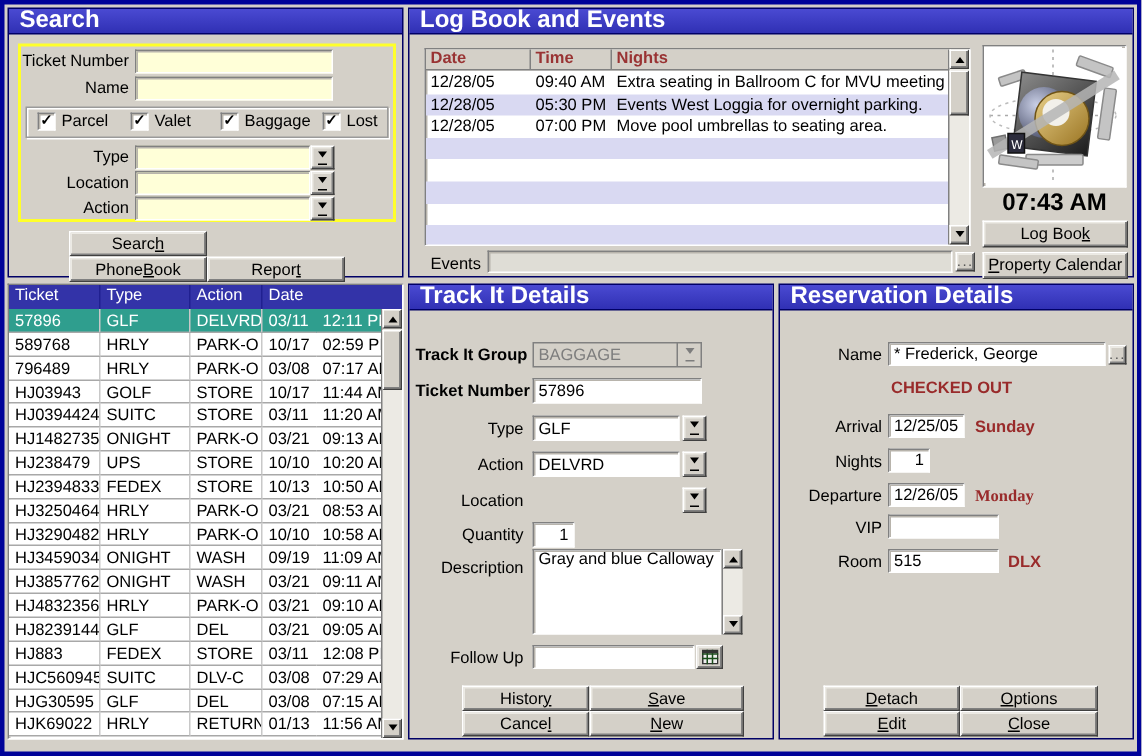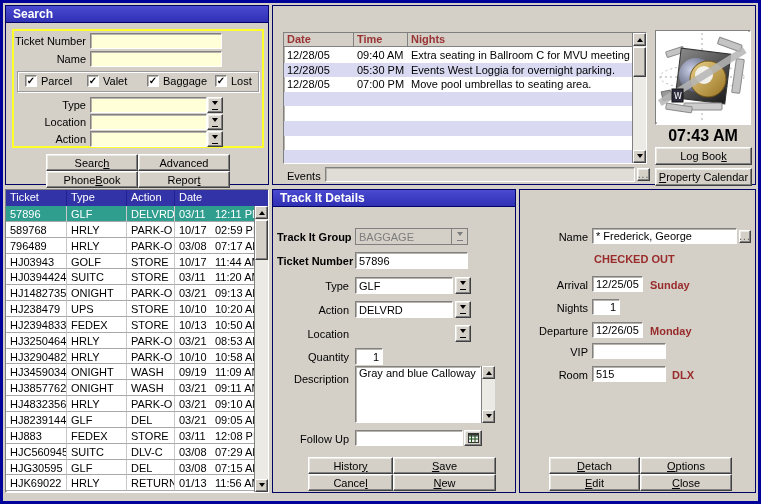--- a/index.html
+++ b/index.html
@@ -2,21 +2,21 @@
 <html><head>
 <meta charset="utf-8">
 <style>
   * { box-sizing: border-box; margin: 0; padding: 0; }
   html,body { width:761px; height:504px; }
   body { font-family:"Liberation Sans", sans-serif; font-size:11px; color:#000; }
   .window { position:relative; width:761px; height:504px; background:#D4D0C8;
             border:3px solid #000399; overflow:hidden; }
   .panel { position:absolute; background:#D4D0C8; border:1px solid #000066; }
   .titlebar { height:17px; background:linear-gradient(#4a4ad2,#3030b4); color:#fff;
-              font-weight:bold; font-size:12px; line-height:16px; padding-left:7px;
+              font-weight:bold; font-size:16px; line-height:16px; padding-left:7px;
               border-bottom:1px solid #000066; overflow:hidden; }
   .lbl { position:absolute; font-size:11px; line-height:15px; text-align:right; white-space:nowrap; }
   .b { font-weight:bold; }
   .maroon { color:#992B2B; }
   .u { text-decoration:underline; }
   .sunken { border:1px solid; border-color:#808080 #FFFFFF #FFFFFF #808080;
             box-shadow:inset 1px 1px 0 #B8B4AC; background:#fff; }
   .btn { position:absolute; font-family:"Liberation Sans",sans-serif; font-size:11px;
          display:flex; align-items:center; justify-content:center; cursor:default;
          background:#D4D0C8; border:1px solid; border-color:#FFFFFF #404040 #404040 #FFFFFF;
@@ -127,38 +127,34 @@
         <span class="dd-glyph">
           <i></i>
         </span>
       </div>
 
     <div class="btn" style="left:40px; top:148px; width:92px; height:17px;">
       <span>Searc</span>
         <span class="u">h</span>
         <span></span>
     </div>
-    <div class="btn" style="left:132px; top:148px; width:92px; height:17px;">
-      <span>Advanced</span>
-        <span class="u"></span>
-        <span></span>
-    </div>
     <div class="btn" style="left:40px; top:165px; width:92px; height:17px;">
       <span>Phone </span>
         <span class="u">B</span>
         <span>ook</span>
     </div>
     <div class="btn" style="left:132px; top:165px; width:92px; height:17px;">
       <span>Repor</span>
         <span class="u">t</span>
         <span></span>
     </div>
   </div>
 
   <div class="panel" style="left:269px; top:2px; width:484px; height:180px;">
+    <div class="titlebar">Log Book and Events</div>
 
     <div class="lb-table sunken" style="left:10px; top:26px; width:364px; height:132px;">
       <div class="lb-hrow">
         <div class="lb-hcell lb-c0">Date</div>
         <div class="lb-hcell lb-c1">Time</div>
         <div class="lb-hcell lb-c2" style="border-right:none;">Nights</div>
       </div>
       <div style="position:absolute; left:0; top:15px; right:14px; bottom:0; overflow:hidden;">
           <div class="lb-row even">
             <div class="lb-cell lb-c0">12/28/05</div>
@@ -490,37 +486,38 @@
         <span></span>
     </div>
     <div class="btn" style="left:120px; top:284px; width:103px; height:17px;">
       <span></span>
         <span class="u">N</span>
         <span>ew</span>
     </div>
   </div>
 
   <div class="panel" style="left:516px; top:186px; width:237px; height:304px;">
+    <div class="titlebar">Reservation Details</div>
 
     <div class="lbl" style="left:4px; top:40px; width:64px;">Name</div>
     <input class="field sunken" style="left: 72px; top: 38px; width: 145px; height: 16px;" value="* Frederick, George">
     <div class="btn mini-btn" style="left:219px; top:40px; width:12px; height:13px;">...</div>
 
     <div class="lbl b maroon" style="left:74px; top:62px; width:120px; text-align:left;">CHECKED OUT</div>
 
     <div class="lbl" style="left:4px; top:88px; width:64px;">Arrival</div>
     <input class="field sunken" style="left: 72px; top: 86px; width: 51px; height: 16px;" value="12/25/05">
     <div class="lbl b maroon" style="left:130px; top:88px; width:60px; text-align:left;">Sunday</div>
 
     <div class="lbl" style="left:4px; top:111px; width:64px;">Nights</div>
     <input class="field sunken" style="left: 72px; top: 109px; width: 28px; height: 16px; text-align: right;" value="1">
 
     <div class="lbl" style="left:4px; top:134px; width:64px;">Departure</div>
     <input class="field sunken" style="left: 72px; top: 132px; width: 51px; height: 16px;" value="12/26/05">
-    <div class="lbl b maroon" style="left:130px; top:134px; width:60px; text-align:left;">Monday</div>
+    <div class="lbl b maroon" style="left:130px; top:134px; width:60px; text-align:left;font-family:Liberation Serif, serif;">Monday</div>
 
     <div class="lbl" style="left:4px; top:155px; width:64px;">VIP</div>
     <input class="field sunken" style="left: 72px; top: 153px; width: 74px; height: 16px;" value="">
 
     <div class="lbl" style="left:4px; top:178px; width:64px;">Room</div>
     <input class="field sunken" style="left: 72px; top: 176px; width: 74px; height: 16px;" value="515">
     <div class="lbl b maroon" style="left:152px; top:178px; width:40px; text-align:left;">DLX</div>
 
     <div class="btn" style="left:29px; top:267px; width:91px; height:17px;">
       <span class="u">D</span>

